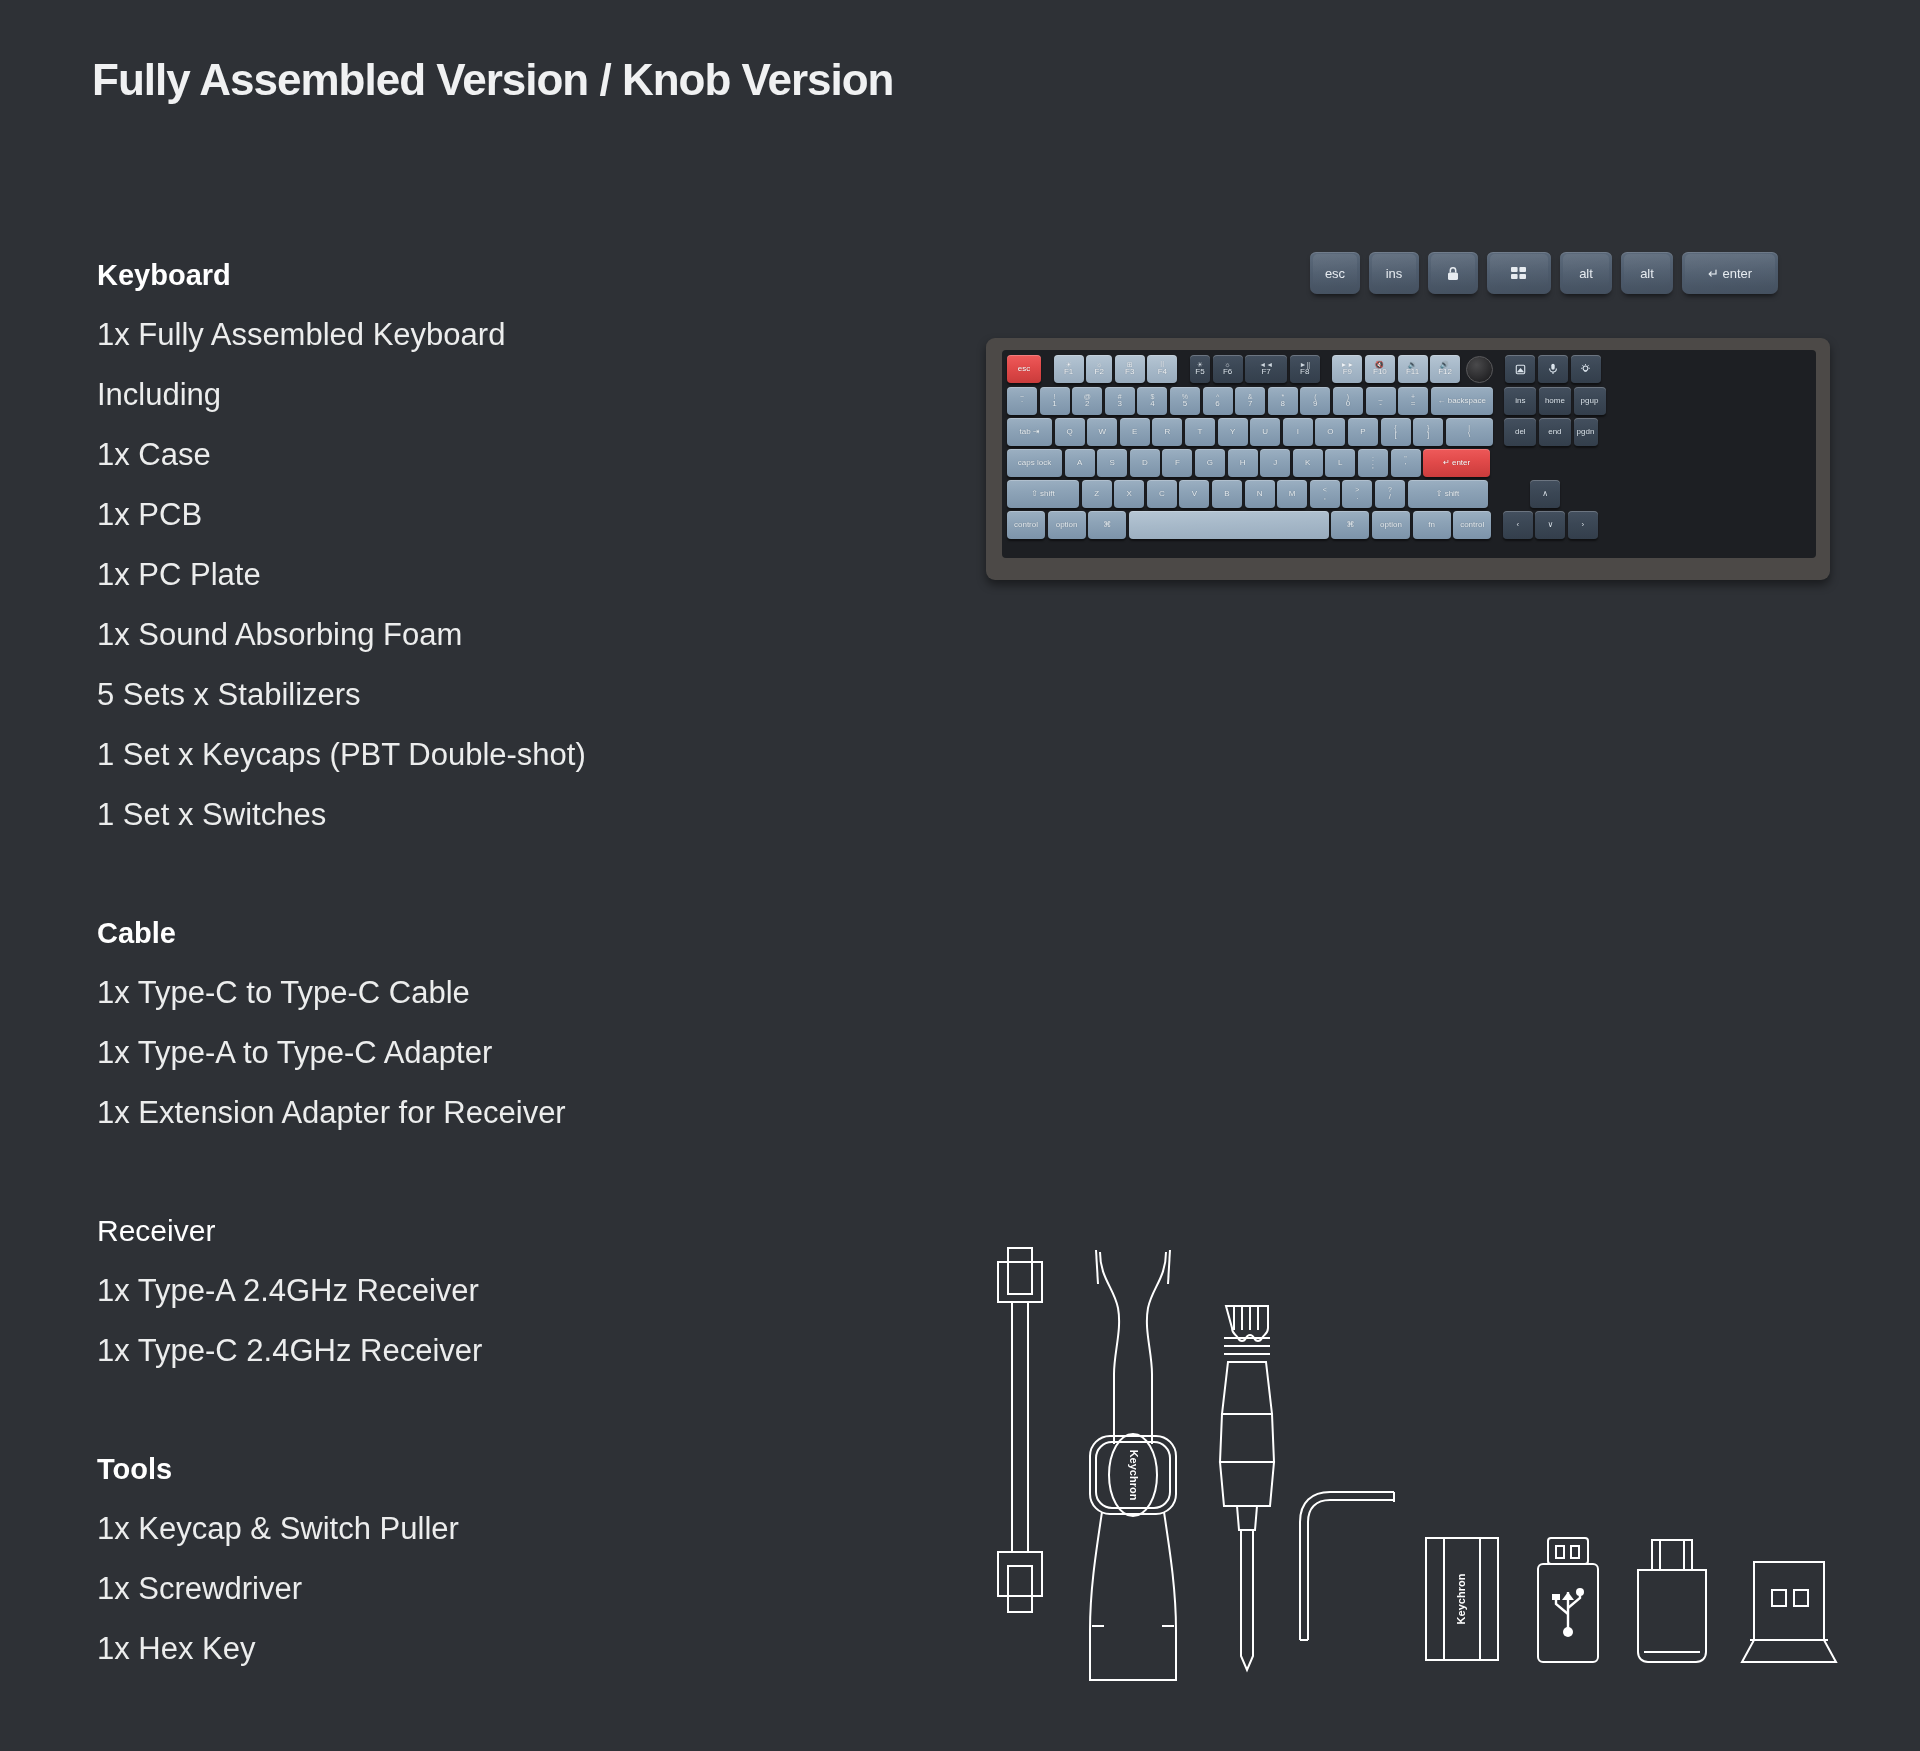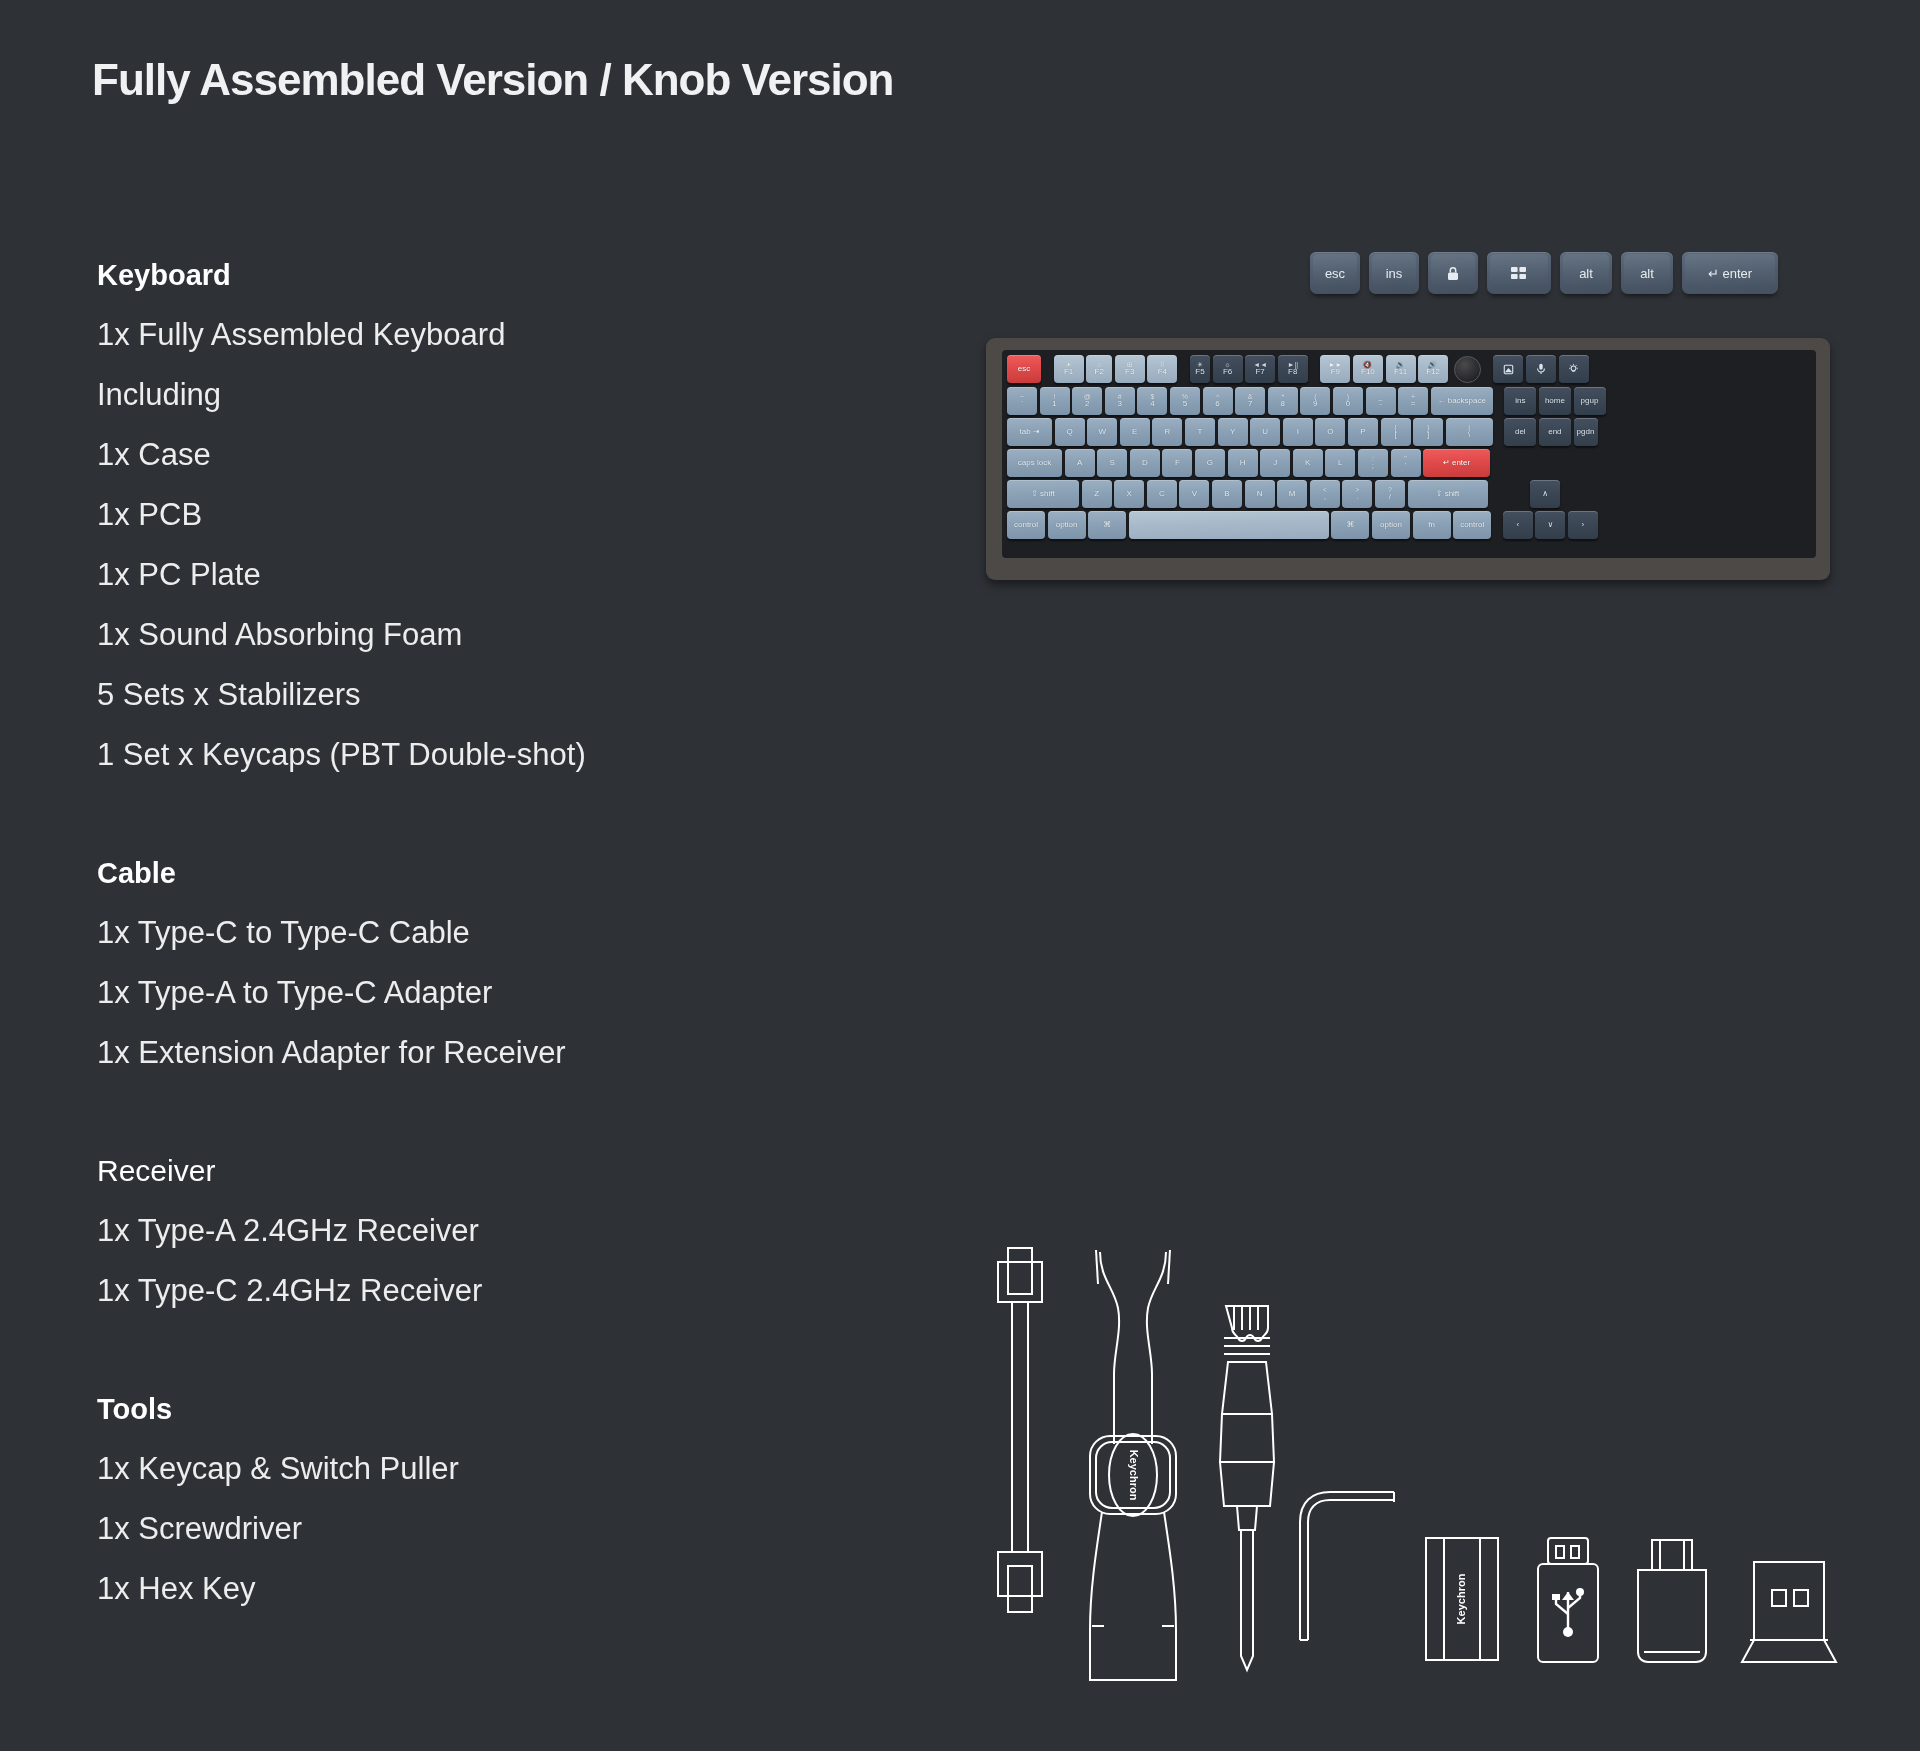--- a/index.html
+++ b/index.html
@@ -159,20 +159,21 @@
     <div class="sec">
       <div class="sec-head">Keyboard</div>
       <div class="sec-item">1x Fully Assembled Keyboard</div>
       <div class="sec-item">Including</div>
       <div class="sec-item">1x Case</div>
       <div class="sec-item">1x PCB</div>
       <div class="sec-item">1x PC Plate</div>
       <div class="sec-item">1x Sound Absorbing Foam</div>
       <div class="sec-item">5 Sets x Stabilizers</div>
       <div class="sec-item">1 Set x Keycaps (PBT Double-shot)</div>
+      <div class="sec-item">1 Set x Switches</div>
     </div>
 
     <div class="gap"></div>
 
     <div class="sec">
       <div class="sec-head">Cable</div>
       <div class="sec-item">1x Type-C to Type-C Cable</div>
       <div class="sec-item">1x Type-A to Type-C Adapter</div>
       <div class="sec-item">1x Extension Adapter for Receiver</div>
     </div>
@@ -244,21 +245,21 @@
           </div>
         <div class="gapk" style="width:10px"></div>
         <div class="k dark" style="width:20px">
             <span class="top">☀</span>
             <span>F5</span>
           </div>
         <div class="k dark" style="width:30px">
             <span class="top">☼</span>
             <span>F6</span>
           </div>
-        <div class="k dark" style="width:30px">
+        <div class="k dark" style="width:42px">
             <span class="top">◄◄</span>
             <span>F7</span>
           </div>
         <div class="k dark" style="width:30px">
             <span class="top">►||</span>
             <span>F8</span>
           </div>
         <div class="gapk" style="width:10px"></div>
         <div class="k lt" style="width:30px">
             <span class="top">►►</span>

